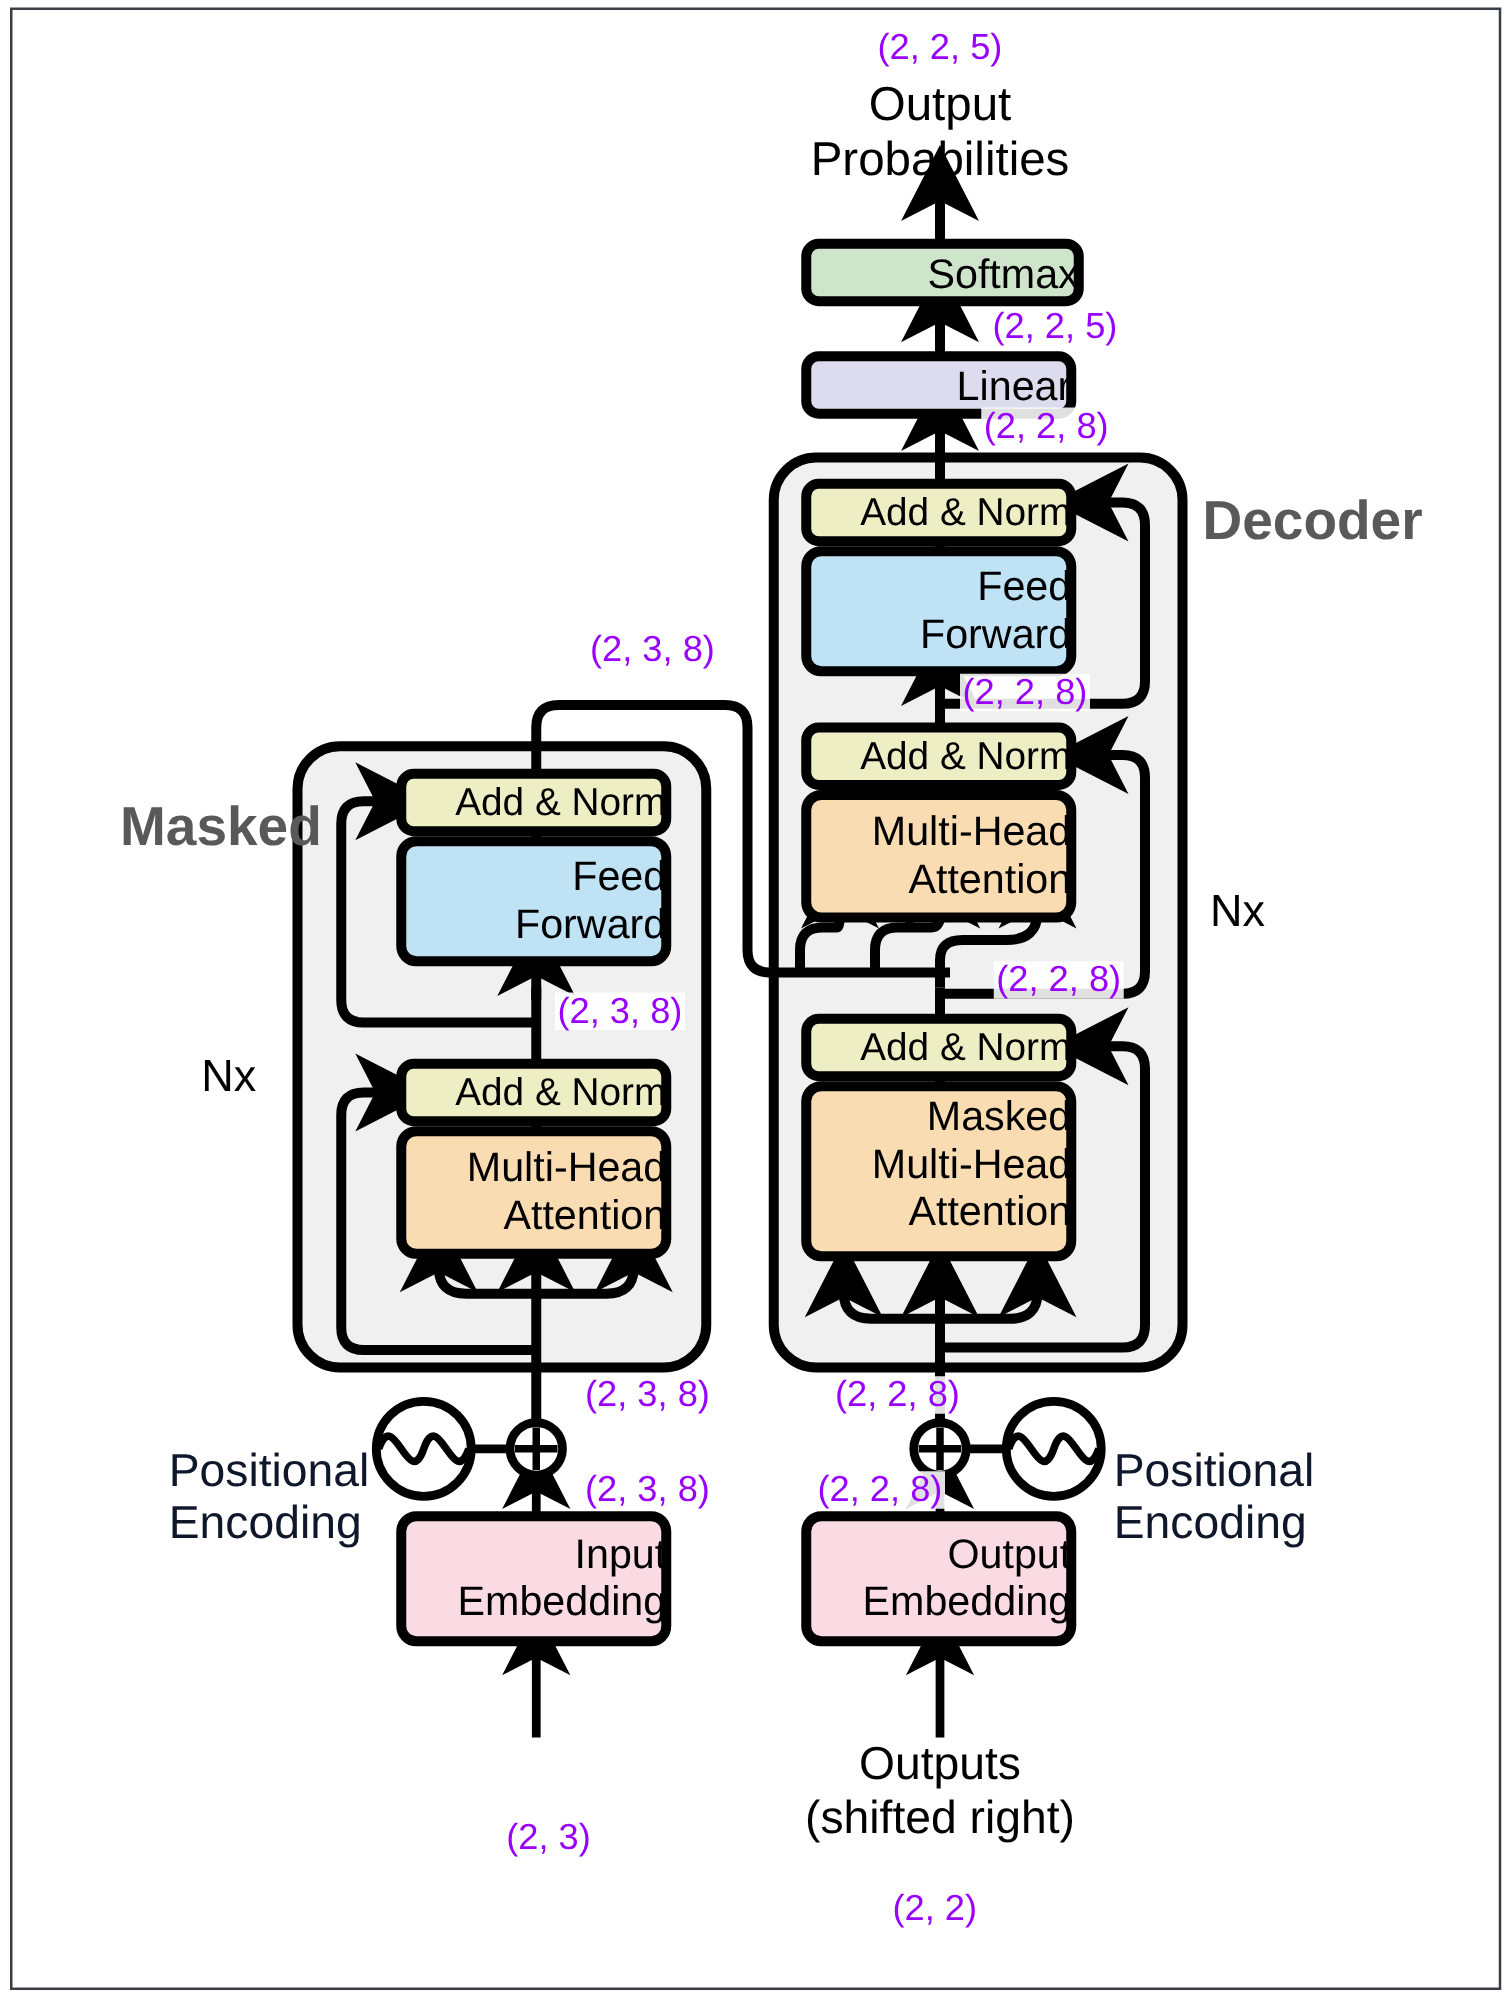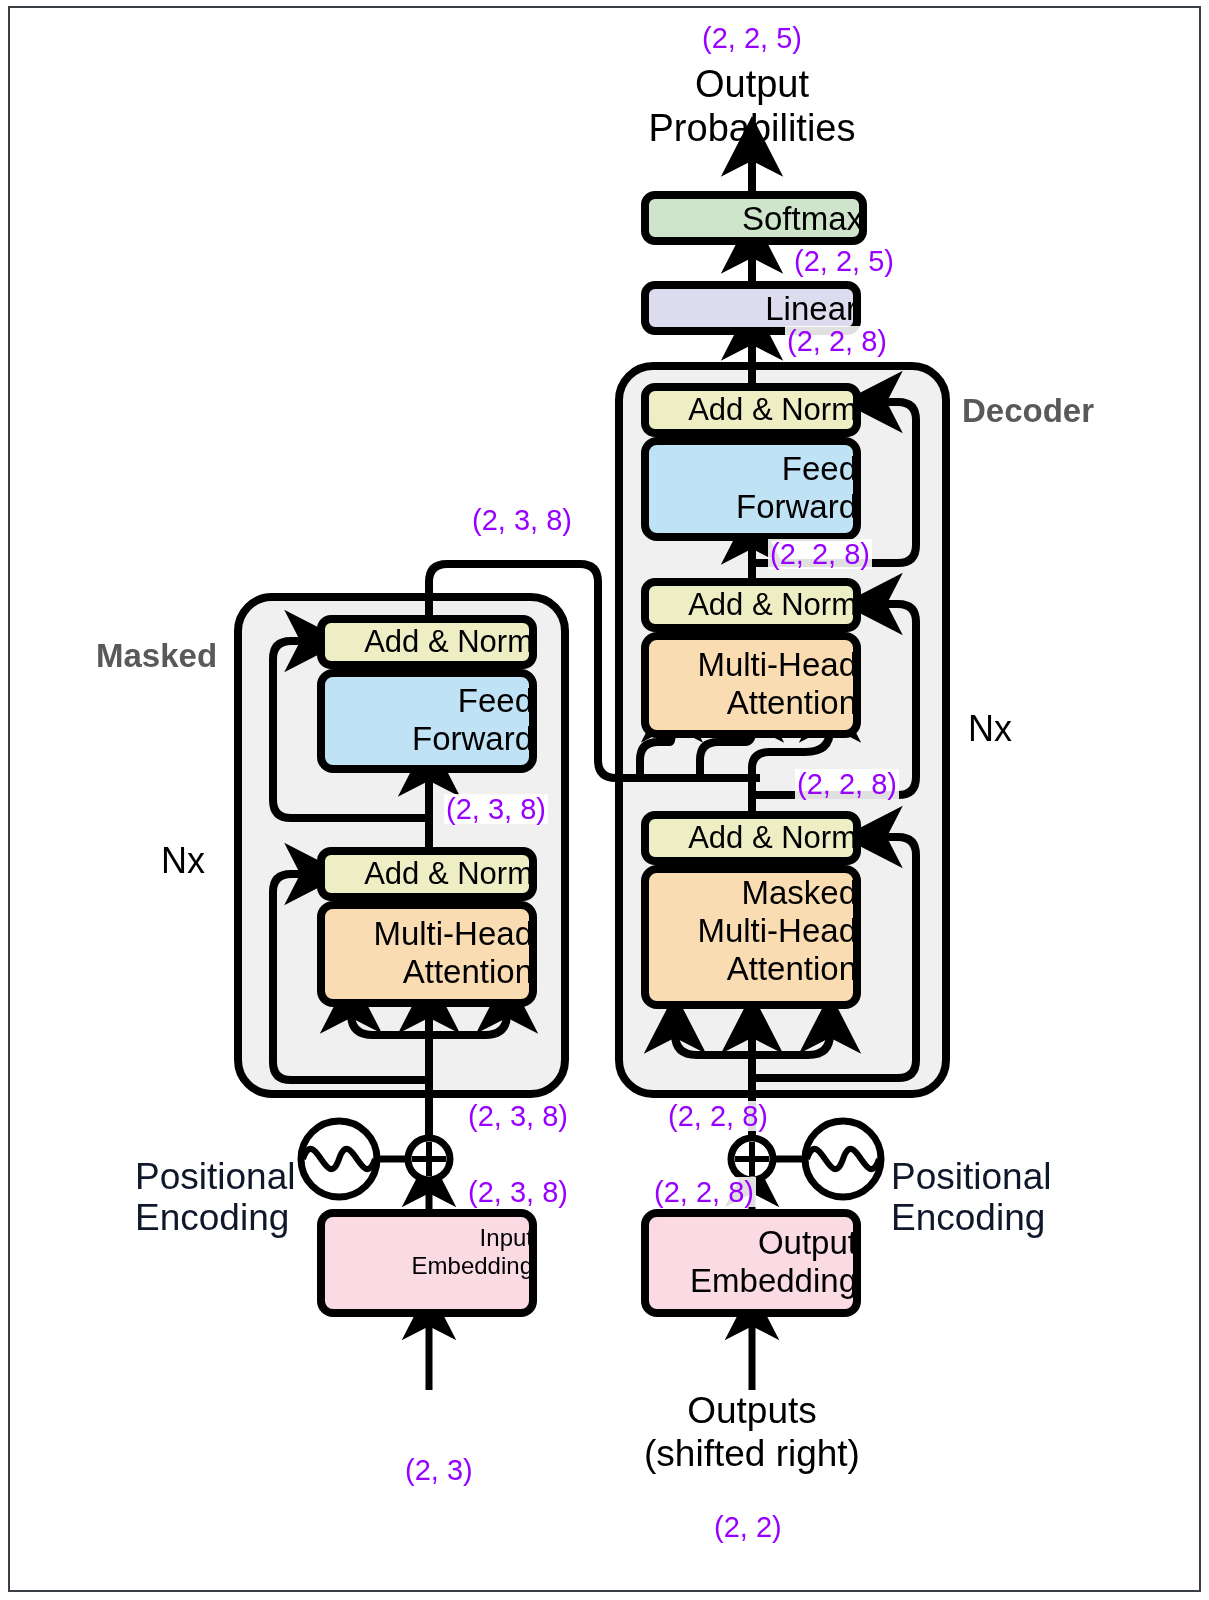--- a/index.html
+++ b/index.html
@@ -43,21 +43,21 @@
     font-size: 29px;
     white-space: nowrap;
     background: rgba(255,255,255,0.88);
     padding: 0 2px;
     line-height: 1.05;
   }
   .section-title {
     position: absolute;
     color: #595959;
     font-weight: bold;
-    font-size: 33px;
+    font-size: 44px;
     font-family: "Liberation Sans", sans-serif;
     white-space: nowrap;
   }
   .nx {
     position: absolute;
     color: #000000;
     font-size: 36px;
     font-family: "Liberation Sans", sans-serif;
     white-space: nowrap;
   }
@@ -269,21 +269,21 @@
   <div class="hit" style="left:321px; top:905px; width:212px; height:98px;"></div>
 
   <div class="shape-ann" style="left:466px; top:1101px;">(2, 3, 8)</div>
 
   <div class="lbl" style="left:135px; top:1111px; font-size:37px; text-align:left;">Positional
 Encoding</div>
   <div class="hit" style="left:301px; top:1121px; width:76px; height:76px; border-radius:50%;"></div>
   <div class="hit" style="left:408px; top:1138px; width:42px; height:42px; border-radius:50%;"></div>
   <div class="shape-ann" style="left:466px; top:1177px;">(2, 3, 8)</div>
 
-  <div class="box-text" style="left:321px; top:1224px; width:212px; font-size:24px;">Input
+  <div class="box-text" style="left:321px; top:1224px; width:212px; font-size:33px;">Input
 Embedding</div>
   <div class="hit" style="left:321px; top:1213px; width:212px; height:100px;"></div>
 
   <div class="shape-ann" style="left:403px; top:1455px;">(2, 3)</div>
 
   <div class="lbl" style="left:891px; top:1111px; font-size:37px; text-align:left;">Positional
 Encoding</div>
   <div class="hit" style="left:805px; top:1121px; width:76px; height:76px; border-radius:50%;"></div>
   <div class="hit" style="left:731px; top:1138px; width:42px; height:42px; border-radius:50%;"></div>
   <div class="shape-ann" style="left:652px; top:1177px;">(2, 2, 8)</div>

